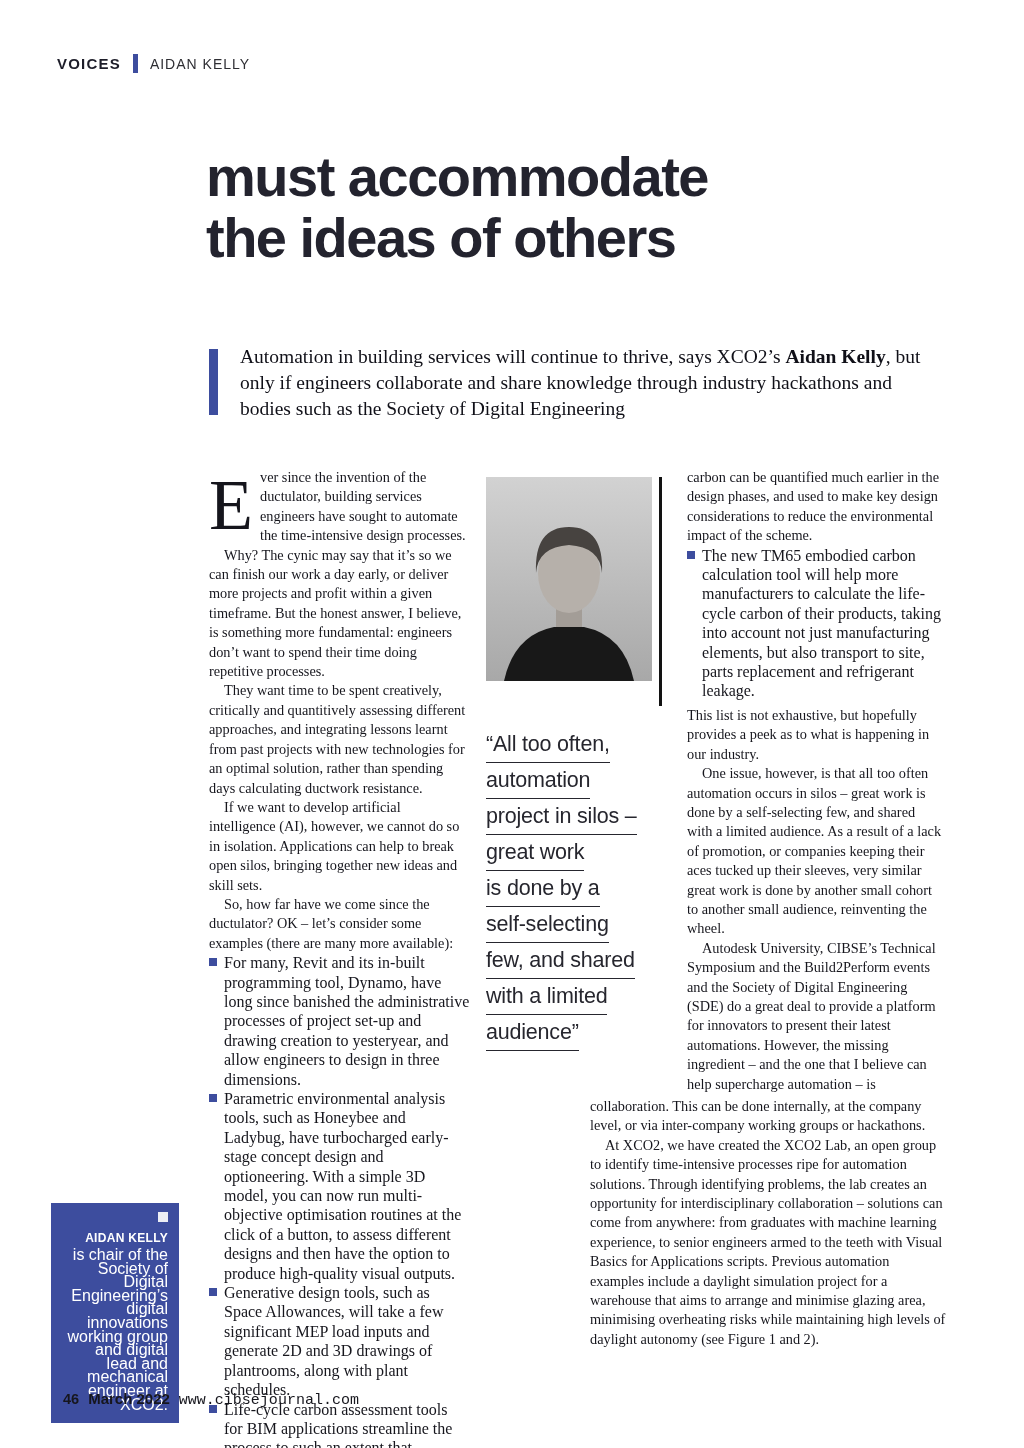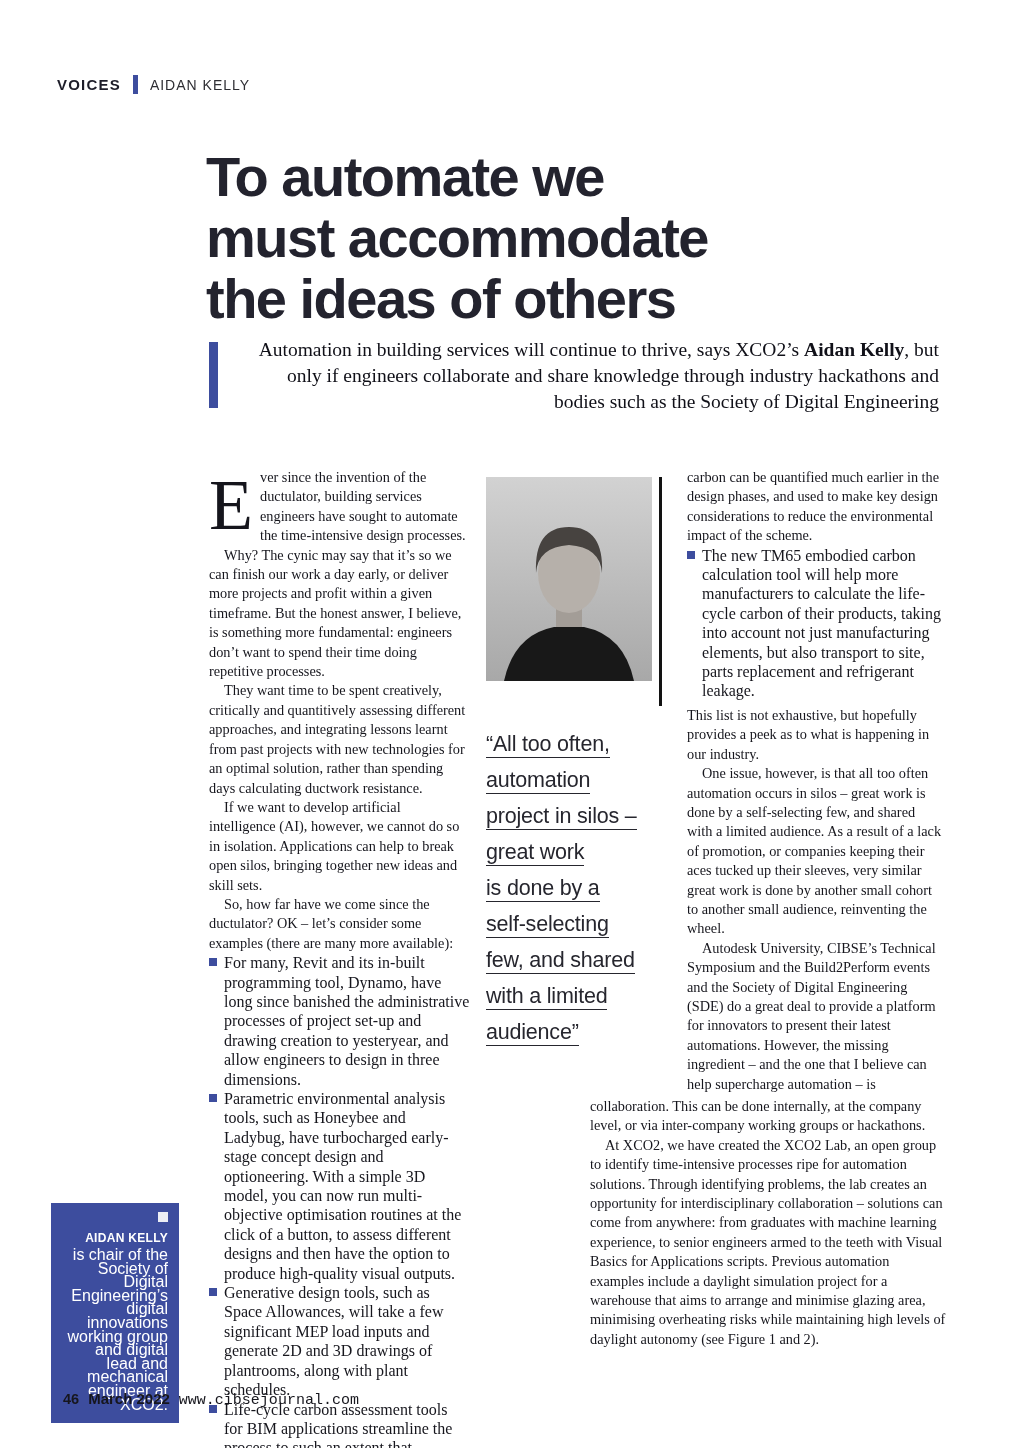--- a/index.html
+++ b/index.html
@@ -1,31 +1,31 @@
 <!DOCTYPE html>
 <html><head>
 <meta charset="utf-8">
 <style>
   html,body{margin:0;padding:0;background:#e9e9e9;}
   .page{position:relative;width:1024px;height:1448px;background:#ffffff;margin:0 auto;overflow:hidden;
         font-family:"Liberation Serif",serif;color:#16161d;}
 
   
-  .kicker{position:absolute;left:57px;top:54px;display:flex;align-items:center;margin-top:21px;}
+  .kicker{position:absolute;left:57px;top:54px;display:flex;align-items:center;}
   .kicker-section{font-family:"Liberation Sans",sans-serif;font-weight:700;font-size:15px;letter-spacing:1.2px;color:#1d1d29;}
   .kicker-bar{width:5px;height:19px;background:#3d4d9e;margin:0 12px 0 12px;}
   .kicker-author{font-family:"Liberation Sans",sans-serif;font-size:14px;letter-spacing:1px;color:#2e2e33;}
 
   
   .title{position:absolute;left:206px;top:146px;margin:0;font-family:"Liberation Sans",sans-serif;
          font-weight:700;font-size:56px;line-height:61px;letter-spacing:-1.5px;color:#23232e;}
   .title-line{display:block;}
 
   
-  .standfirst{position:absolute;left:209px;top:337px;width:730px;text-align:right;}
+  .standfirst{position:absolute;left:209px;top:344px;width:730px;}
   .sf-bar{position:absolute;left:0;top:5px;width:9px;height:66px;background:#3d4d9e;}
   .sf-text{margin:0 0 0 31px;font-size:19.5px;line-height:25.8px;color:#101018;}
   .sf-text strong{font-weight:700;}
 
   
   .col-left{position:absolute;left:209px;top:468px;width:261px;}
   .col-right{position:absolute;left:687px;top:468px;width:257px;}
   .bottom-block{position:absolute;left:590px;top:1097px;width:356px;}
 
   .para{margin:0;font-size:14.3px;line-height:19.4px;}
@@ -39,21 +39,21 @@
 
   
   .photo{position:absolute;left:486px;top:477px;width:166px;height:204px;margin:0;}
   .photo svg{display:block;width:100%;height:100%;}
   .photo-rule{position:absolute;left:659px;top:477px;width:3px;height:229px;background:#121212;}
 
   
   .pullquote{position:absolute;left:486px;top:731px;width:205px;margin:0;
              font-family:"Liberation Sans",sans-serif;color:#26262e;}
   .pq-row{height:36px;}
-  .pq-line{display:inline-block;font-size:21.5px;line-height:26px;
+  .pq-line{display:inline-block;font-size:21.5px;line-height:26px;padding-bottom:5px;
            border-bottom:1.5px solid #26262e;letter-spacing:-0.2px;white-space:nowrap;}
 
   
   .author-box{position:absolute;left:51px;top:1203px;width:128px;min-height:146px;background:#3d4d9e;
               box-sizing:border-box;padding:9px 11px 12px;text-align:right;color:#ffffff;
               font-family:"Liberation Sans",sans-serif;}
   .ab-square{display:inline-block;width:10px;height:10px;background:#eceef5;margin-bottom:5px;}
   .ab-name{font-weight:700;font-size:12px;letter-spacing:0.3px;margin-bottom:3px;}
   .ab-bio{font-size:16px;line-height:13.6px;}
 
@@ -69,21 +69,20 @@
 
 <div class="page">
 
   <header class="kicker">
     <span class="kicker-section">VOICES</span>
     <span class="kicker-bar"></span>
     <span class="kicker-author">AIDAN KELLY</span>
   </header>
 
   <h1 class="title">
-    <span class="title-line">To automate we</span>
     <span class="title-line">must accommodate</span>
     <span class="title-line">the ideas of others</span>
   </h1>
 
   <div class="standfirst">
     <span class="sf-bar"></span>
     <p class="sf-text"><span>Automation in building services will continue to thrive, says XCO2’s </span><strong>Aidan Kelly</strong><span>, but only if engineers collaborate and share knowledge through industry hackathons and bodies such as the Society of Digital Engineering</span></p>
   </div>
 
   <section class="col-left">

